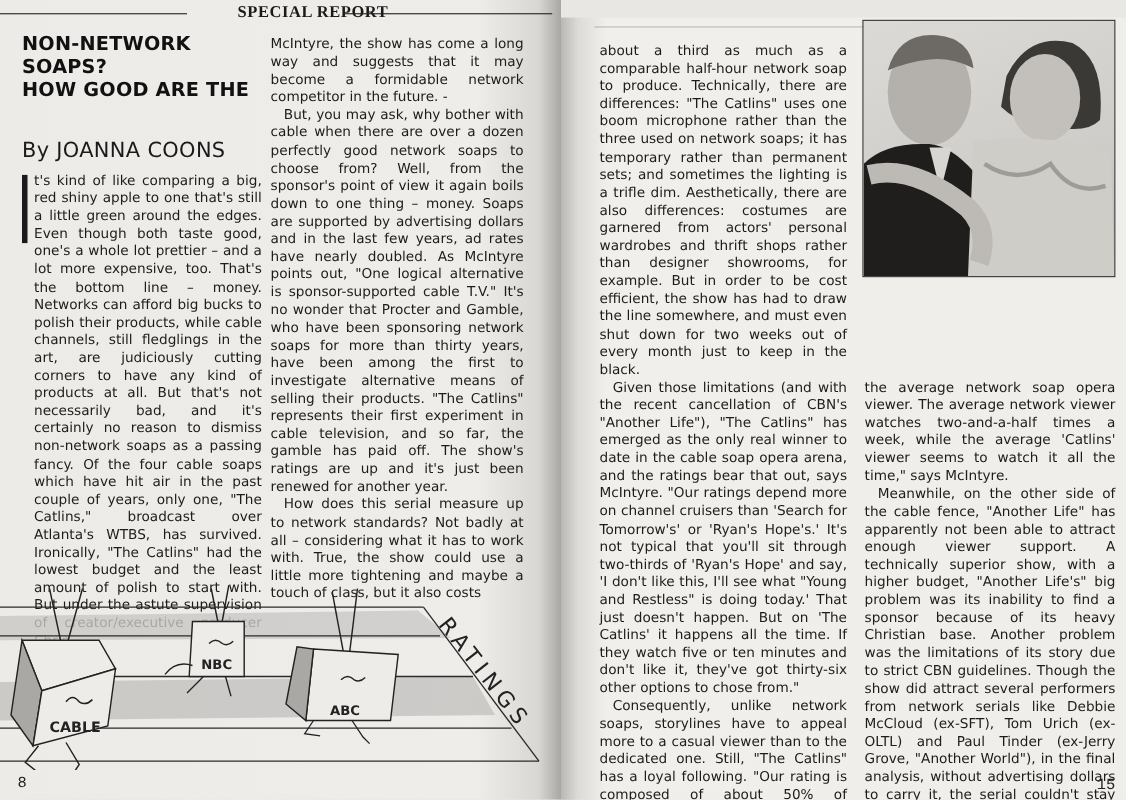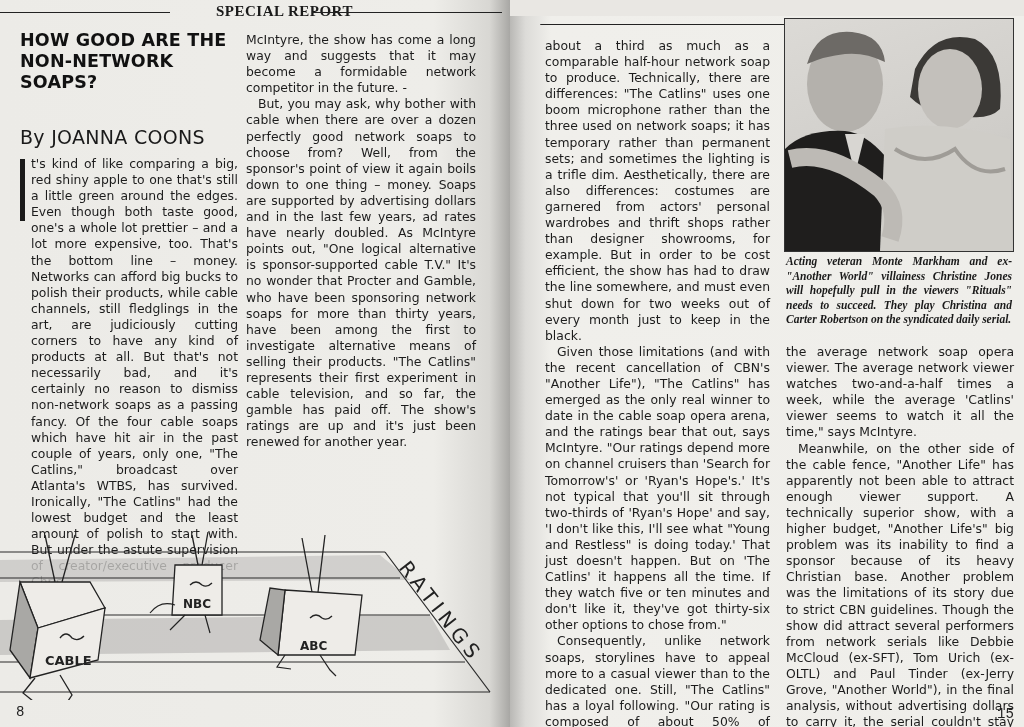--- a/index.html
+++ b/index.html
@@ -90,35 +90,36 @@
 <div class="spread">
 
   <div class="page page-left">
     <div class="section-header">
       <div class="rule-l"></div>
       <span class="section-title">SPECIAL REPORT</span>
       <div class="rule-r"></div>
     </div>
 
     <div class="headline">
+      <div>NON-NETWORK SOAPS?</div>
       <div>HOW GOOD ARE THE</div>
-      <div>NON-NETWORK SOAPS?</div>
     </div>
     <div class="byline">By JOANNA COONS</div>
 
     <div class="col col-l1">
       <div class="dropcap-wrap">
         <div class="dropcap-bar"></div>
         <div class="dropcap-text">t's kind of like comparing a big, red shiny apple to one that's still a little green around the edges. Even though both taste good, one's a whole lot prettier – and a lot more expensive, too. That's the bottom line – money. Networks can afford big bucks to polish their products, while cable channels, still fledglings in the art, are judiciously cutting corners to have any kind of products at all. But that's not necessarily bad, and it's certainly no reason to dismiss non-network soaps as a passing fancy. Of the four cable soaps which have hit air in the past couple of years, only one, "The Catlins," broadcast over Atlanta's WTBS, has survived. Ironically, "The Catlins" had the lowest budget and the least amount of polish to start with. But under the astute supervision of creator/executive producer Chris</div>
       </div>
     </div>
 
     <div class="col col-l2">
       <p class="noindent">McIntyre, the show has come a long way and suggests that it may become a formidable network competitor in the future. -</p>
       <p>But, you may ask, why bother with cable when there are over a dozen perfectly good network soaps to choose from? Well, from the sponsor's point of view it again boils down to one thing – money. Soaps are supported by advertising dollars and in the last few years, ad rates have nearly doubled. As McIntyre points out, "One logical alternative is sponsor-supported cable T.V." It's no wonder that Procter and Gamble, who have been sponsoring network soaps for more than thirty years, have been among the first to investigate alternative means of selling their products. "The Catlins" represents their first experiment in cable television, and so far, the gamble has paid off. The show's ratings are up and it's just been renewed for another year.</p>
+      <p>How does this serial measure up to network standards? Not badly at all – considering what it has to work with. True, the show could use a little more tightening and maybe a touch of class, but it also costs</p>
     </div>
 
     <div class="illustration">
       <svg width="505" height="180" viewBox="0 0 505 180" xmlns="http://www.w3.org/2000/svg">
 
         <path d="M0 40 L380 35 L410 60 L0 62 Z" fill="#c9c8c5" opacity="0.8"></path>
         <path d="M0 100 L430 95 L450 130 L0 135 Z" fill="#c3c2bf" opacity="0.8"></path>
 
         <g stroke="#2a2a2a" stroke-width="1.2" fill="none">
           <line x1="0" y1="32" x2="385" y2="32"></line>
@@ -185,21 +186,20 @@
         <path d="M0 130 q20 -20 60 -18 q20 2 40 25 L110 232 L0 232 Z" fill="#1f1e1d"></path>
         <path d="M60 115 l10 40 l10 -40" fill="#d8d6d2"></path>
 
         <path d="M130 50 q20 -40 60 -30 q30 15 25 70 q-10 10 -30 8 q-40 0 -60 -20 z" fill="#3b3936"></path>
         <ellipse cx="165" cy="70" rx="32" ry="40" fill="#c3c0bb"></ellipse>
         <path d="M100 110 q60 -10 125 10 L228 232 L95 232 Z" fill="#cfcdc8"></path>
         <path d="M110 130 q30 20 60 0 q20 30 50 20" stroke="#9f9c97" stroke-width="4" fill="none"></path>
         <path d="M5 140 q40 -10 90 30 q20 20 10 50" stroke="#bdbab5" stroke-width="18" fill="none"></path>
       </svg>
     </div>
-    <div class="caption">Acting veteran Monte Markham and ex-"Another World" villainess Christine Jones will hopefully pull in the viewers "Rituals" needs to succeed. They play Christina and Carter Robertson on the syndicated daily serial.</div>
 
     <div class="col col-r2">
       <p class="noindent">the average network soap opera viewer. The average network viewer watches two-and-a-half times a week, while the average 'Catlins' viewer seems to watch it all the time," says McIntyre.</p>
       <p>Meanwhile, on the other side of the cable fence, "Another Life" has apparently not been able to attract enough viewer support. A technically superior show, with a higher budget, "Another Life's" big problem was its inability to find a sponsor because of its heavy Christian base. Another problem was the limitations of its story due to strict CBN guidelines. Though the show did attract several performers from network serials like Debbie McCloud (ex-SFT), Tom Urich (ex-OLTL) and Paul Tinder (ex-Jerry Grove, "Another World"), in the final analysis, without advertising dollars to carry it, the serial couldn't stay above water.</p>
     </div>
 
     <div class="page-number pn-right">15</div>
   </div>
 </div>
 

